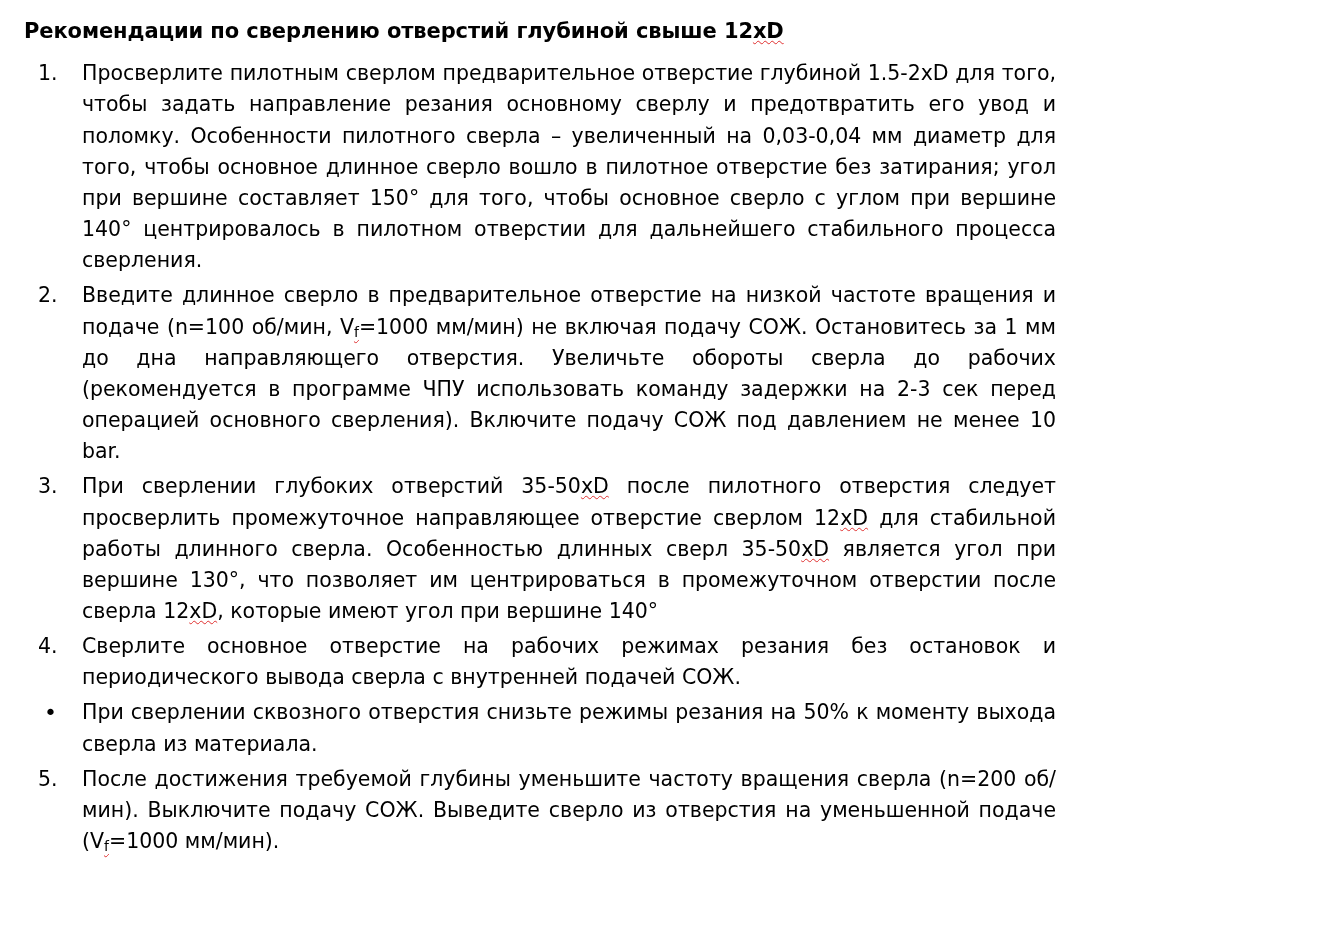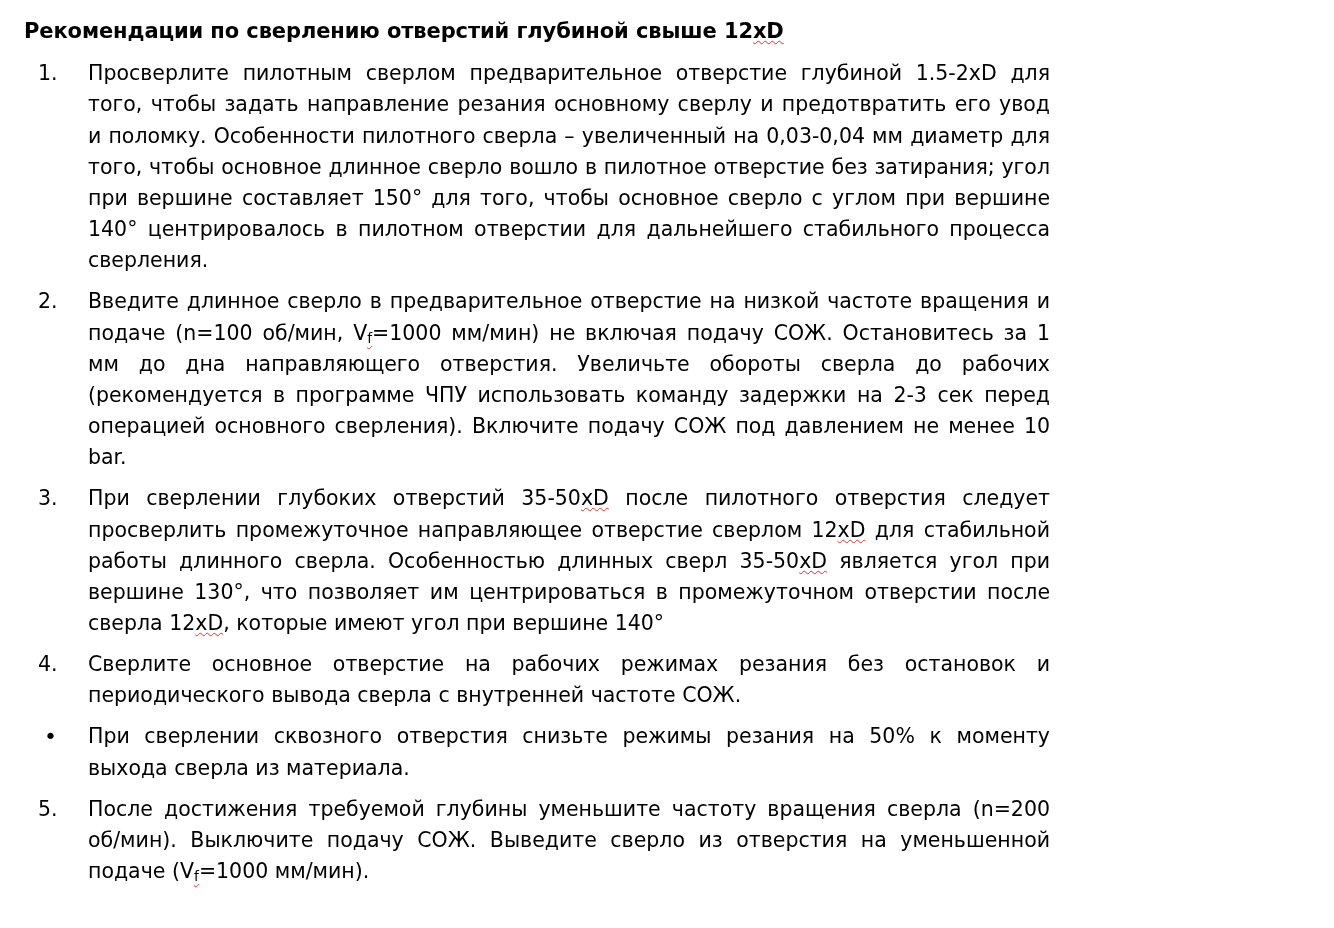--- a/index.html
+++ b/index.html
@@ -56,21 +56,21 @@
     text-align: left;
     font-size: 20.5px;
     line-height: 1.52;
   }
   li.item .marker.bullet {
     left: 20px;
     font-size: 22px;
     line-height: 1.45;
   }
   li.item p {
-    margin: 10px;
+    margin: 4px;
   }
   sub {
     font-size: 0.68em;
     vertical-align: -0.22em;
   }
 </style>
 </head>
 <body>
 
 <div class="page">
@@ -89,21 +89,21 @@
       <p><span>Введите длинное сверло в предварительное отверстие на низкой частоте вращения и подаче (n=100 об/мин, V</span><sub class="spell">f</sub><span>=1000 мм/мин) не включая подачу СОЖ. Остановитесь за 1 мм до дна направляющего отверстия. Увеличьте обороты сверла до рабочих (рекомендуется в программе ЧПУ использовать команду задержки на 2-3 сек перед операцией основного сверления). Включите подачу СОЖ под давлением не менее 10 bar.</span></p>
     </li>
 
     <li class="item">
       <span class="marker">3.</span>
       <p><span>При сверлении глубоких отверстий 35-50</span><span class="spell">xD</span><span> после пилотного отверстия следует просверлить промежуточное направляющее отверстие сверлом 12</span><span class="spell">xD</span><span> для стабильной работы длинного сверла. Особенностью длинных сверл 35-50</span><span class="spell">xD</span><span> является угол при вершине 130°, что позволяет им центрироваться в промежуточном отверстии после сверла 12</span><span class="spell">xD</span><span>, которые имеют угол при вершине 140°</span></p>
     </li>
 
     <li class="item">
       <span class="marker">4.</span>
-      <p><span>Сверлите основное отверстие на рабочих режимах резания без остановок и периодического вывода сверла с внутренней частоте СОЖ.</span></p>
+      <p><span>Сверлите основное отверстие на рабочих режимах резания без остановок и периодического вывода сверла с внутренней подачей СОЖ.</span></p>
     </li>
 
     <li class="item">
       <span class="marker bullet">•</span>
       <p><span>При сверлении сквозного отверстия снизьте режимы резания на 50% к моменту выхода сверла из материала.</span></p>
     </li>
 
     <li class="item">
       <span class="marker">5.</span>
       <p><span>После достижения требуемой глубины уменьшите частоту вращения сверла (n=200 об/мин). Выключите подачу СОЖ. Выведите сверло из отверстия на уменьшенной подаче (V</span><sub class="spell">f</sub><span>=1000 мм/мин).</span></p>

